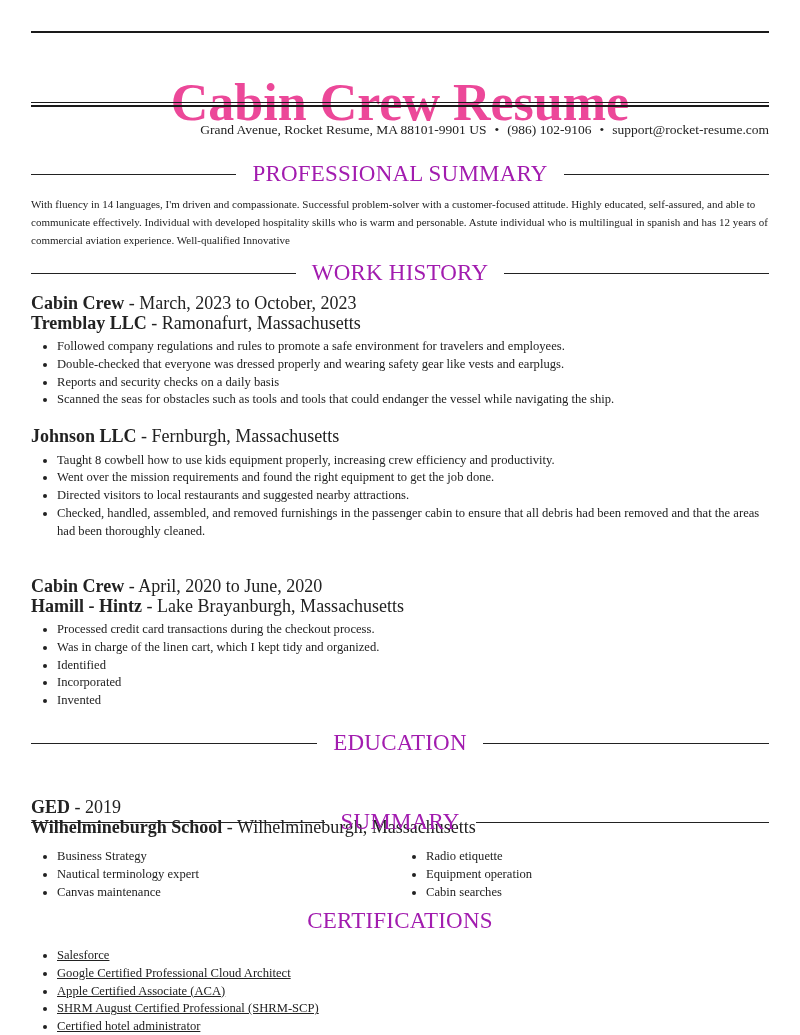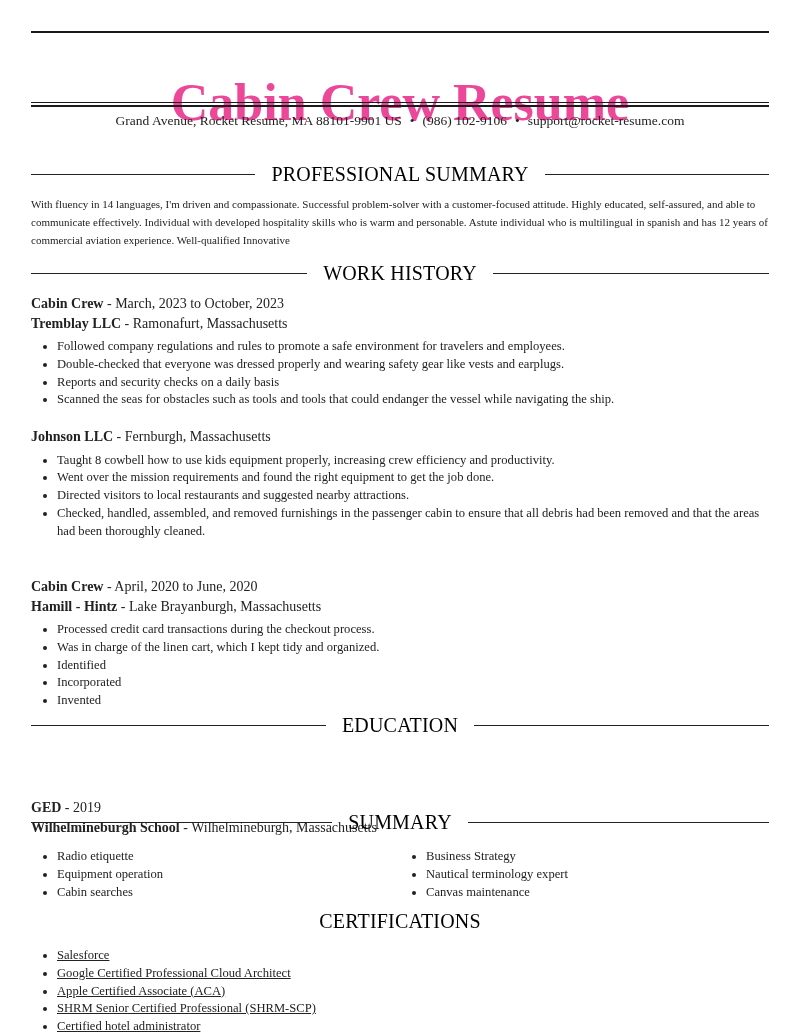--- a/index.html
+++ b/index.html
@@ -10,36 +10,36 @@
   }
   .page { position: relative; padding: 0 31px; }
   .rule-top { position: absolute; left: 31px; right: 31px; top: 31px; height: 2px; background: #1a1a1a; }
   .title {
     position: absolute; left: 31px; right: 31px; top: 44px;
     text-align: center; font-size: 52px; line-height: 48px; color: #ec4899; font-weight: bold;
   }
   .rule-double-1 { position: absolute; left: 31px; right: 31px; top: 102px; height: 1px; background: #1a1a1a; }
   .rule-double-2 { position: absolute; left: 31px; right: 31px; top: 105px; height: 2px; background: #1a1a1a; }
   .contact {
-    position: absolute; left: 31px; right: 31px; top: 112px;
-    text-align: center; font-size: 13.5px; line-height: 18px;
+    position: absolute; left: 31px; right: 31px; top: 121px;
+    text-align: right; font-size: 13.5px; line-height: 18px;
   }
   .contact .sep { margin: 0 8px; }
   .section-head {
     position: absolute; left: 31px; right: 31px; height: 22px;
     display: flex; align-items: center;
   }
   .section-head .line { flex: 1; height: 1px; background: #222; }
-  .section-head .label { padding: 0 16px; font-size: 20px; letter-spacing: 0.2px; color: #000000; line-height: 22px; }
+  .section-head .label { padding: 0 16px; font-size: 23px; letter-spacing: 0.2px; color: #a21caf; line-height: 22px; }
   .summary {
     position: absolute; left: 31px; right: 31px; top: 196px;
     font-size: 11px; line-height: 17.8px;
   }
   .job { position: absolute; left: 31px; right: 31px; }
-  .job .row { font-size: 14px; line-height: 19.5px; }
+  .job .row { font-size: 18px; line-height: 19.5px; }
   .job .row b { font-weight: bold; }
   ul { margin: 4px; padding-left: 22px; }
   li { font-size: 12.6px; line-height: 17.8px; }
   .job ul { margin-top: 5px; }
   .skills { position: absolute; left: 31px; right: 31px; top: 844px; display: flex; }
   .skills ul { width: 364px; }
   .certs { position: absolute; left: 31px; right: 18px; top: 943px; text-decoration: underline; }
 </style>
 </head>
 <body>
@@ -94,56 +94,56 @@
     <div class="row"><b>Hamill - Hintz</b><span> - </span><span>Lake Brayanburgh, Massachusetts</span></div>
     <ul>
       <li>Processed credit card transactions during the checkout process.</li>
       <li>Was in charge of the linen cart, which I kept tidy and organized.</li>
       <li>Identified</li>
       <li>Incorporated</li>
       <li>Invented</li>
     </ul>
   </div>
 
-  <div class="section-head" style="top:714px;align-items:center;">
+  <div class="section-head" style="top:732px;align-items:center;">
     <div class="line"></div>
     <div class="label">EDUCATION</div>
     <div class="line"></div>
   </div>
   <div class="job" style="top:759px;margin-top:39px;">
     <div class="row"><b>GED</b><span> - </span><span>2019</span></div>
     <div class="row"><b>Wilhelmineburgh School</b><span> - </span><span>Wilhelmineburgh, Massachusetts</span></div>
   </div>
 
   <div class="section-head" style="top:811px;">
     <div class="line"></div>
     <div class="label">SUMMARY</div>
     <div class="line"></div>
   </div>
   <div class="skills">
     <ul>
+      <li>Business Strategy</li>
+      <li>Nautical terminology expert</li>
+      <li>Canvas maintenance</li>
+    </ul>
+    <ul>
       <li>Radio etiquette</li>
       <li>Equipment operation</li>
       <li>Cabin searches</li>
-    </ul>
-    <ul>
-      <li>Business Strategy</li>
-      <li>Nautical terminology expert</li>
-      <li>Canvas maintenance</li>
     </ul>
   </div>
 
   <div class="section-head" style="top:910px;flex-direction:column;">
     <div class="line"></div>
     <div class="label">CERTIFICATIONS</div>
     <div class="line"></div>
   </div>
   <div class="certs">
     <ul>
       <li>Salesforce</li>
       <li>Google Certified Professional Cloud Architect</li>
       <li>Apple Certified Associate (ACA)</li>
-      <li>SHRM Senior Certified Professional (SHRM-SCP)</li>
+      <li>SHRM August Certified Professional (SHRM-SCP)</li>
       <li>Certified hotel administrator</li>
     </ul>
   </div>
 
 </div>
 
 </body></html>

